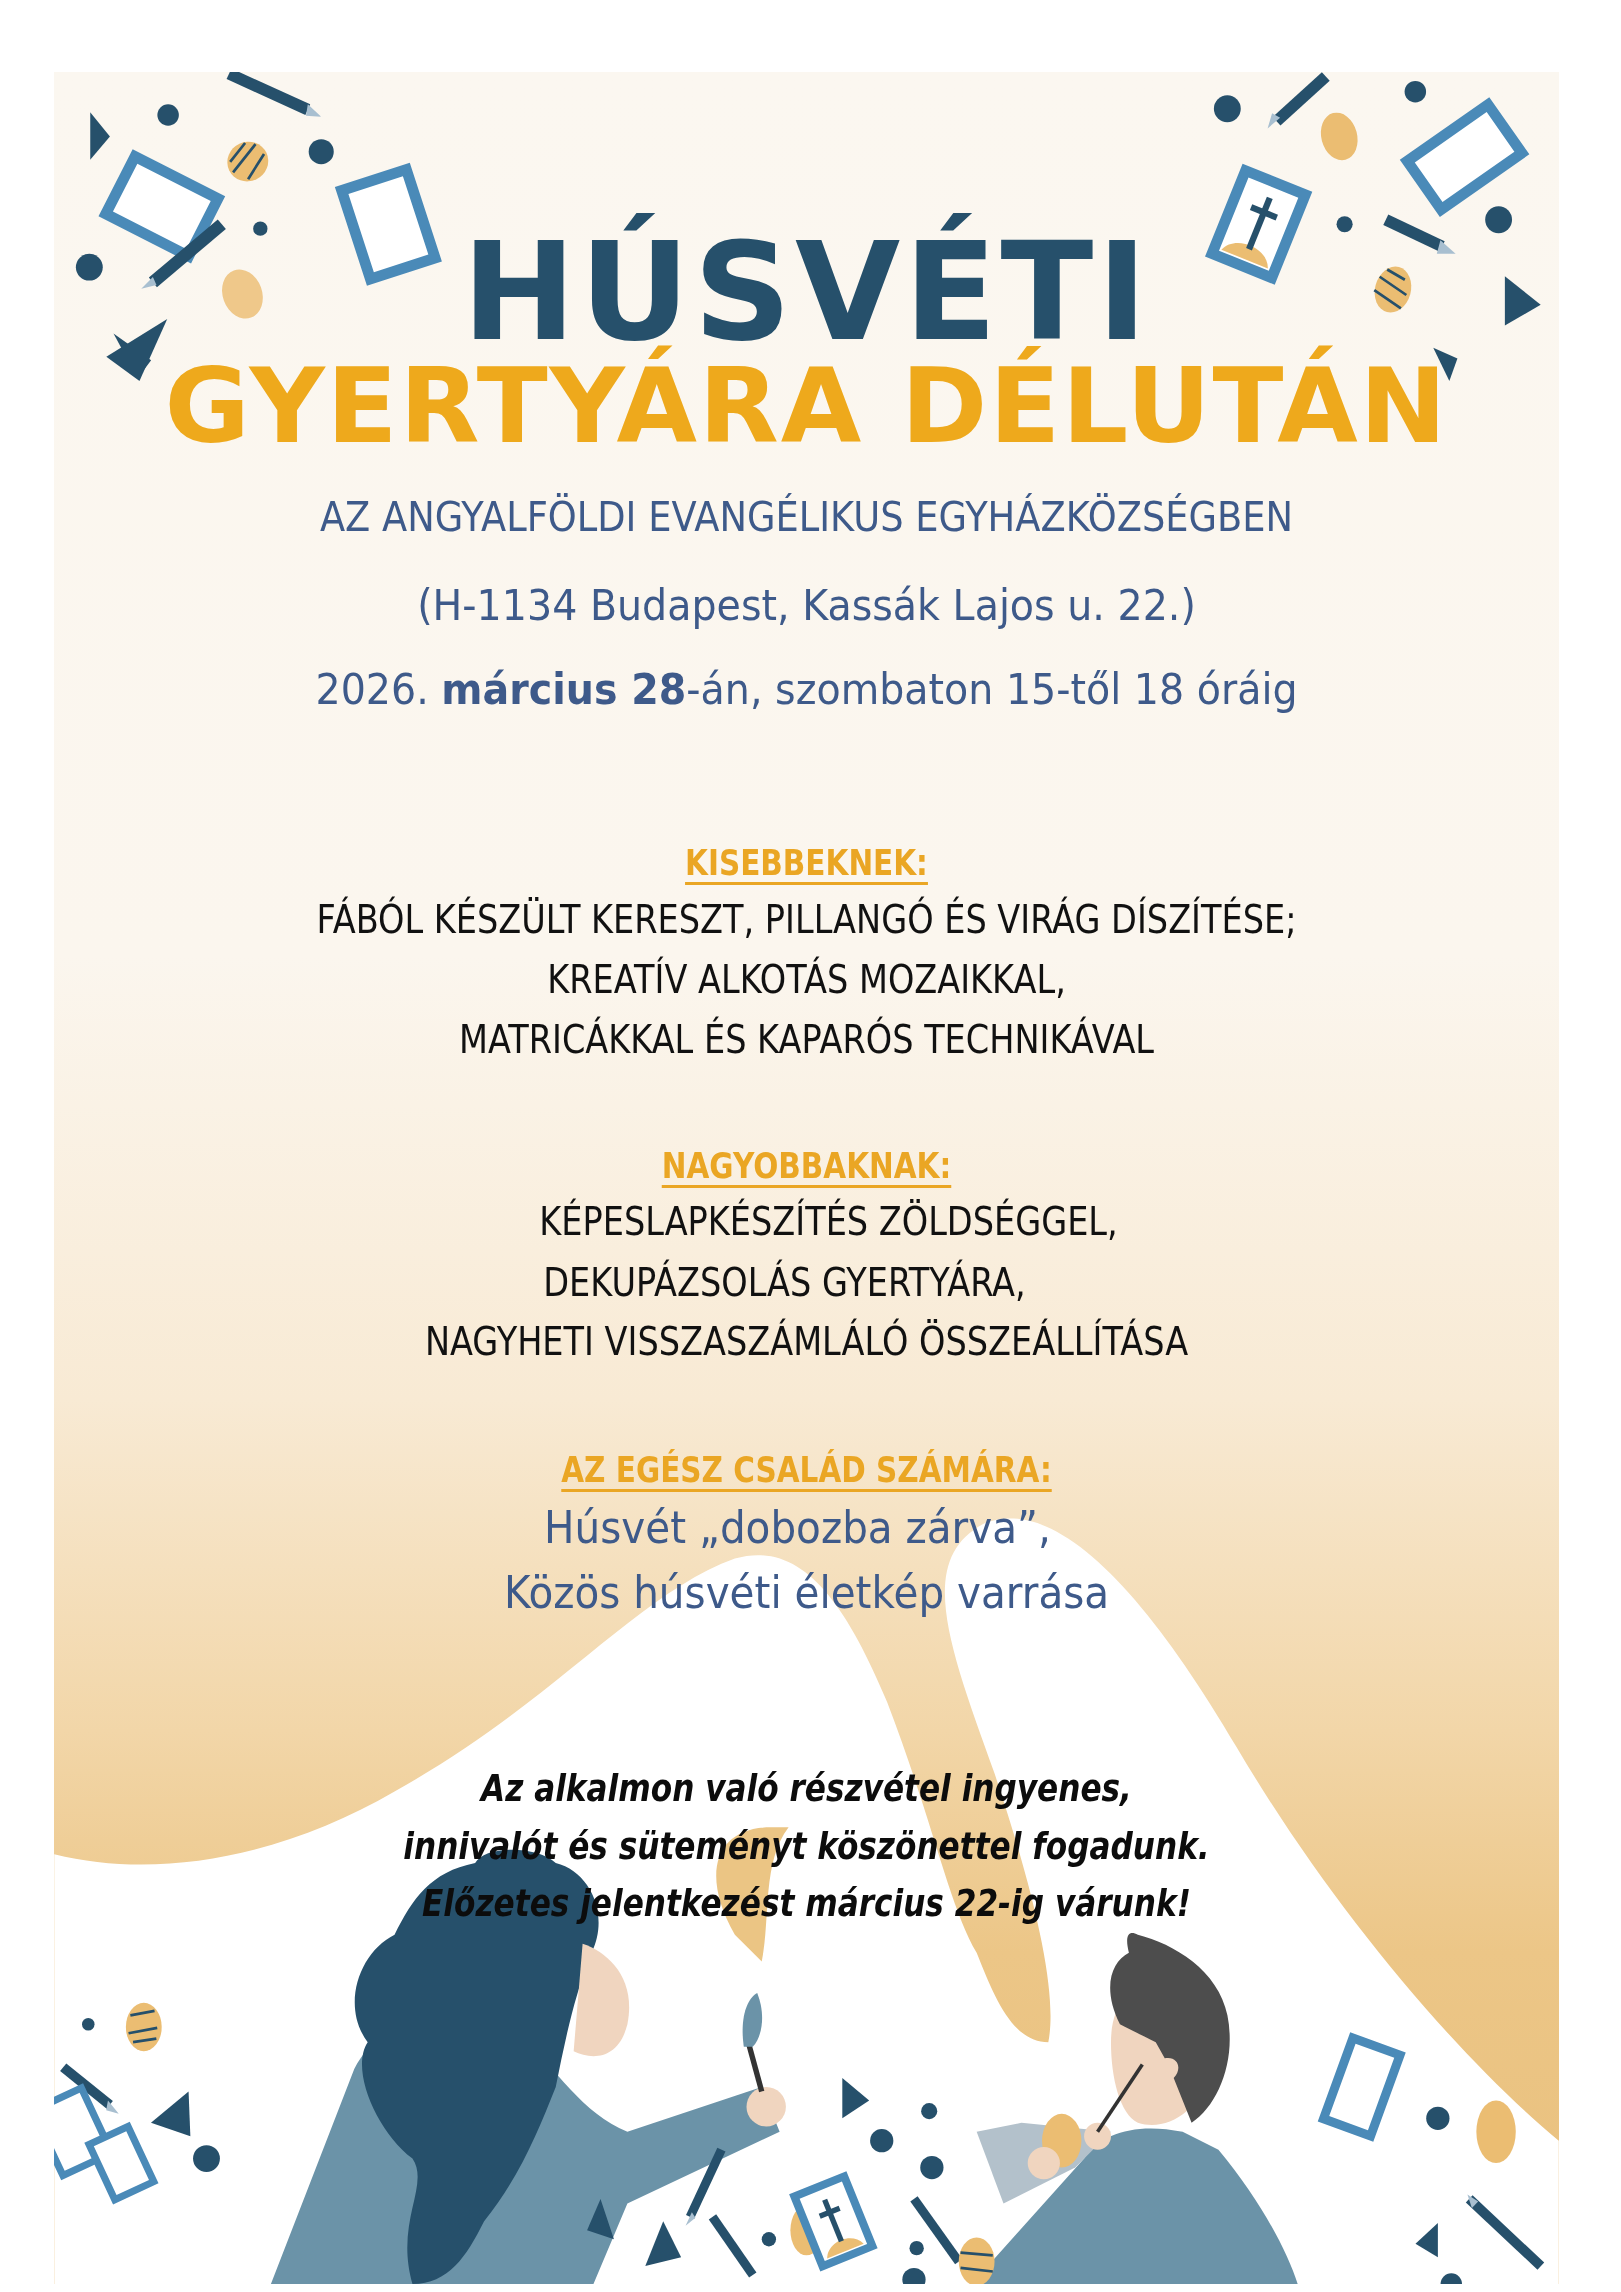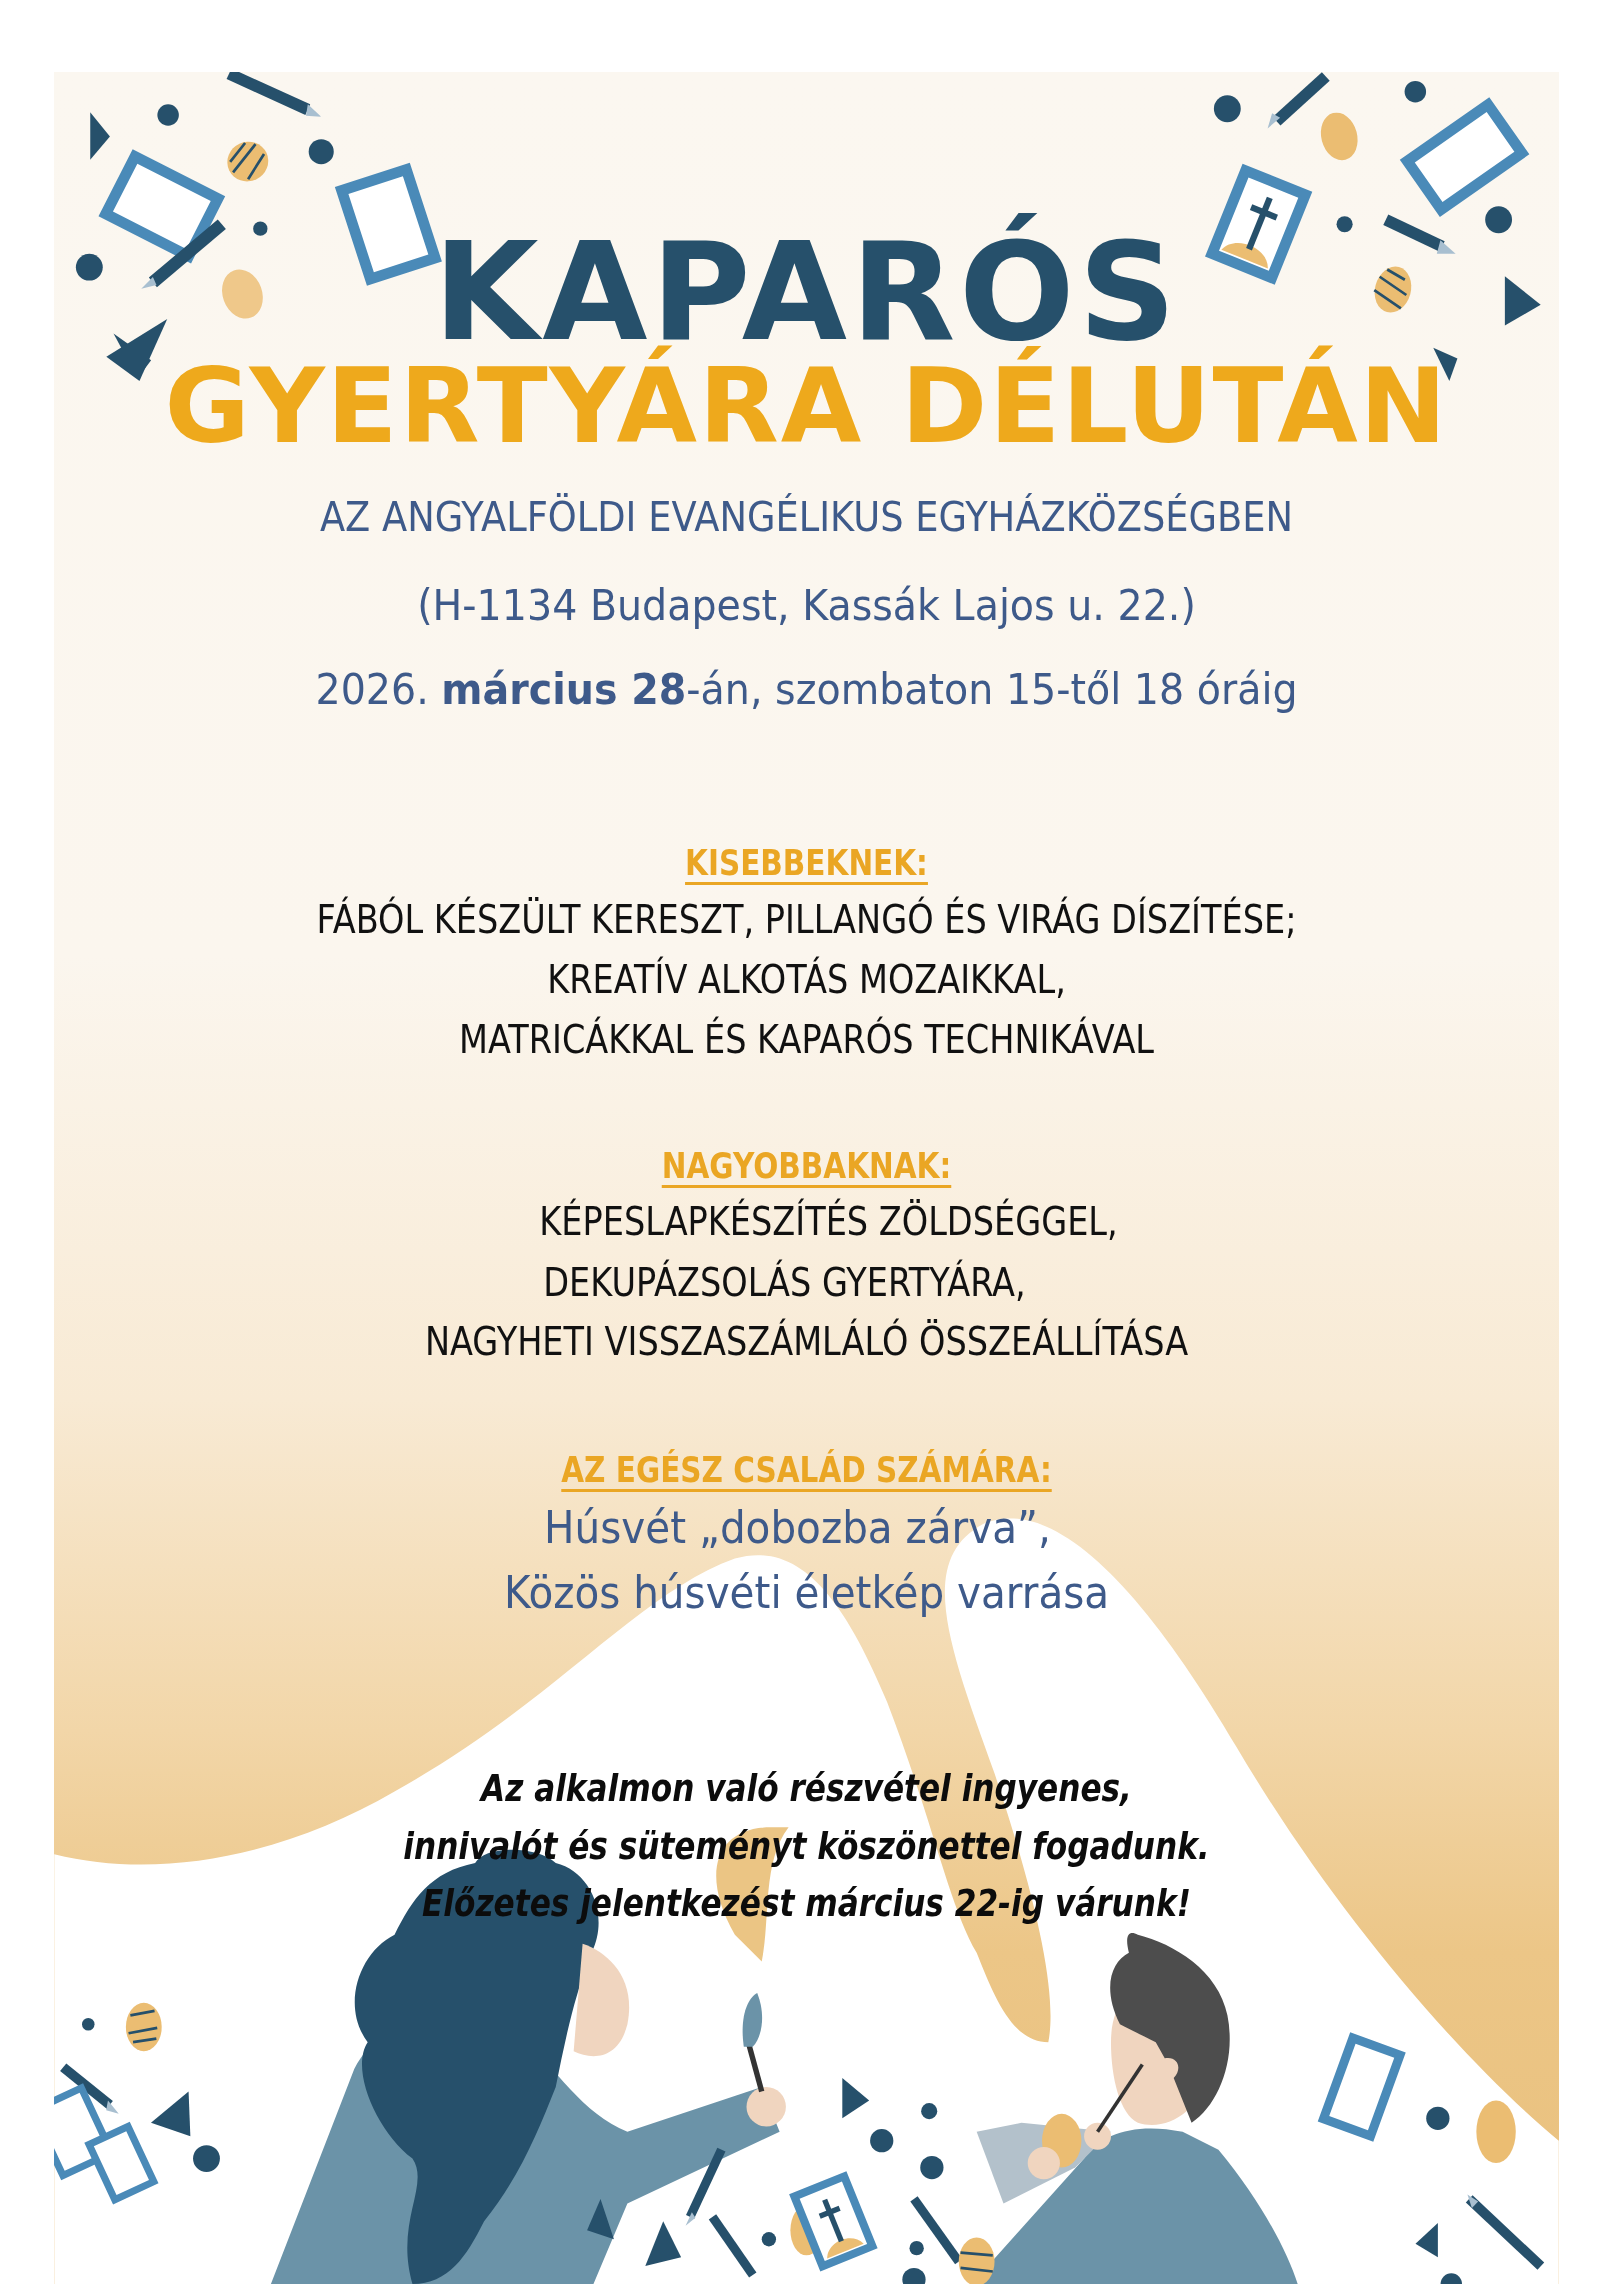--- a/index.html
+++ b/index.html
@@ -111,21 +111,21 @@
         <path d="M-18 -10 L16 2 M-20 6 L14 18 M-12 -20 L10 -14" stroke="#26506b" stroke-width="3"></path>
       </g>
     <g>
         <polygon points="1620,228 1660,260 1620,283" fill="#26506b"></polygon>
       </g>
     <g>
         <polygon points="1540,308 1567,320 1558,345" fill="#26506b"></polygon>
       </g>
   </svg>
 
-  <div class="title1">KAPARÓS</div>
+  <div class="title1">HÚSVÉTI</div>
   <div class="title2">GYERTYÁRA DÉLUTÁN</div>
 
   <div class="sub s1">AZ ANGYALFÖLDI EVANGÉLIKUS EGYHÁZKÖZSÉGBEN</div>
   <div class="sub s2">(H-1134 Budapest, Kassák Lajos u. 22.)</div>
   <div class="sub s3">
     <span>2026.</span>
     <b>március 28</b><span>-án, szombaton 15-től 18 óráig</span>
   </div>
 
   <div class="block heading" style="top:773px;">KISEBBEKNEK:</div>

